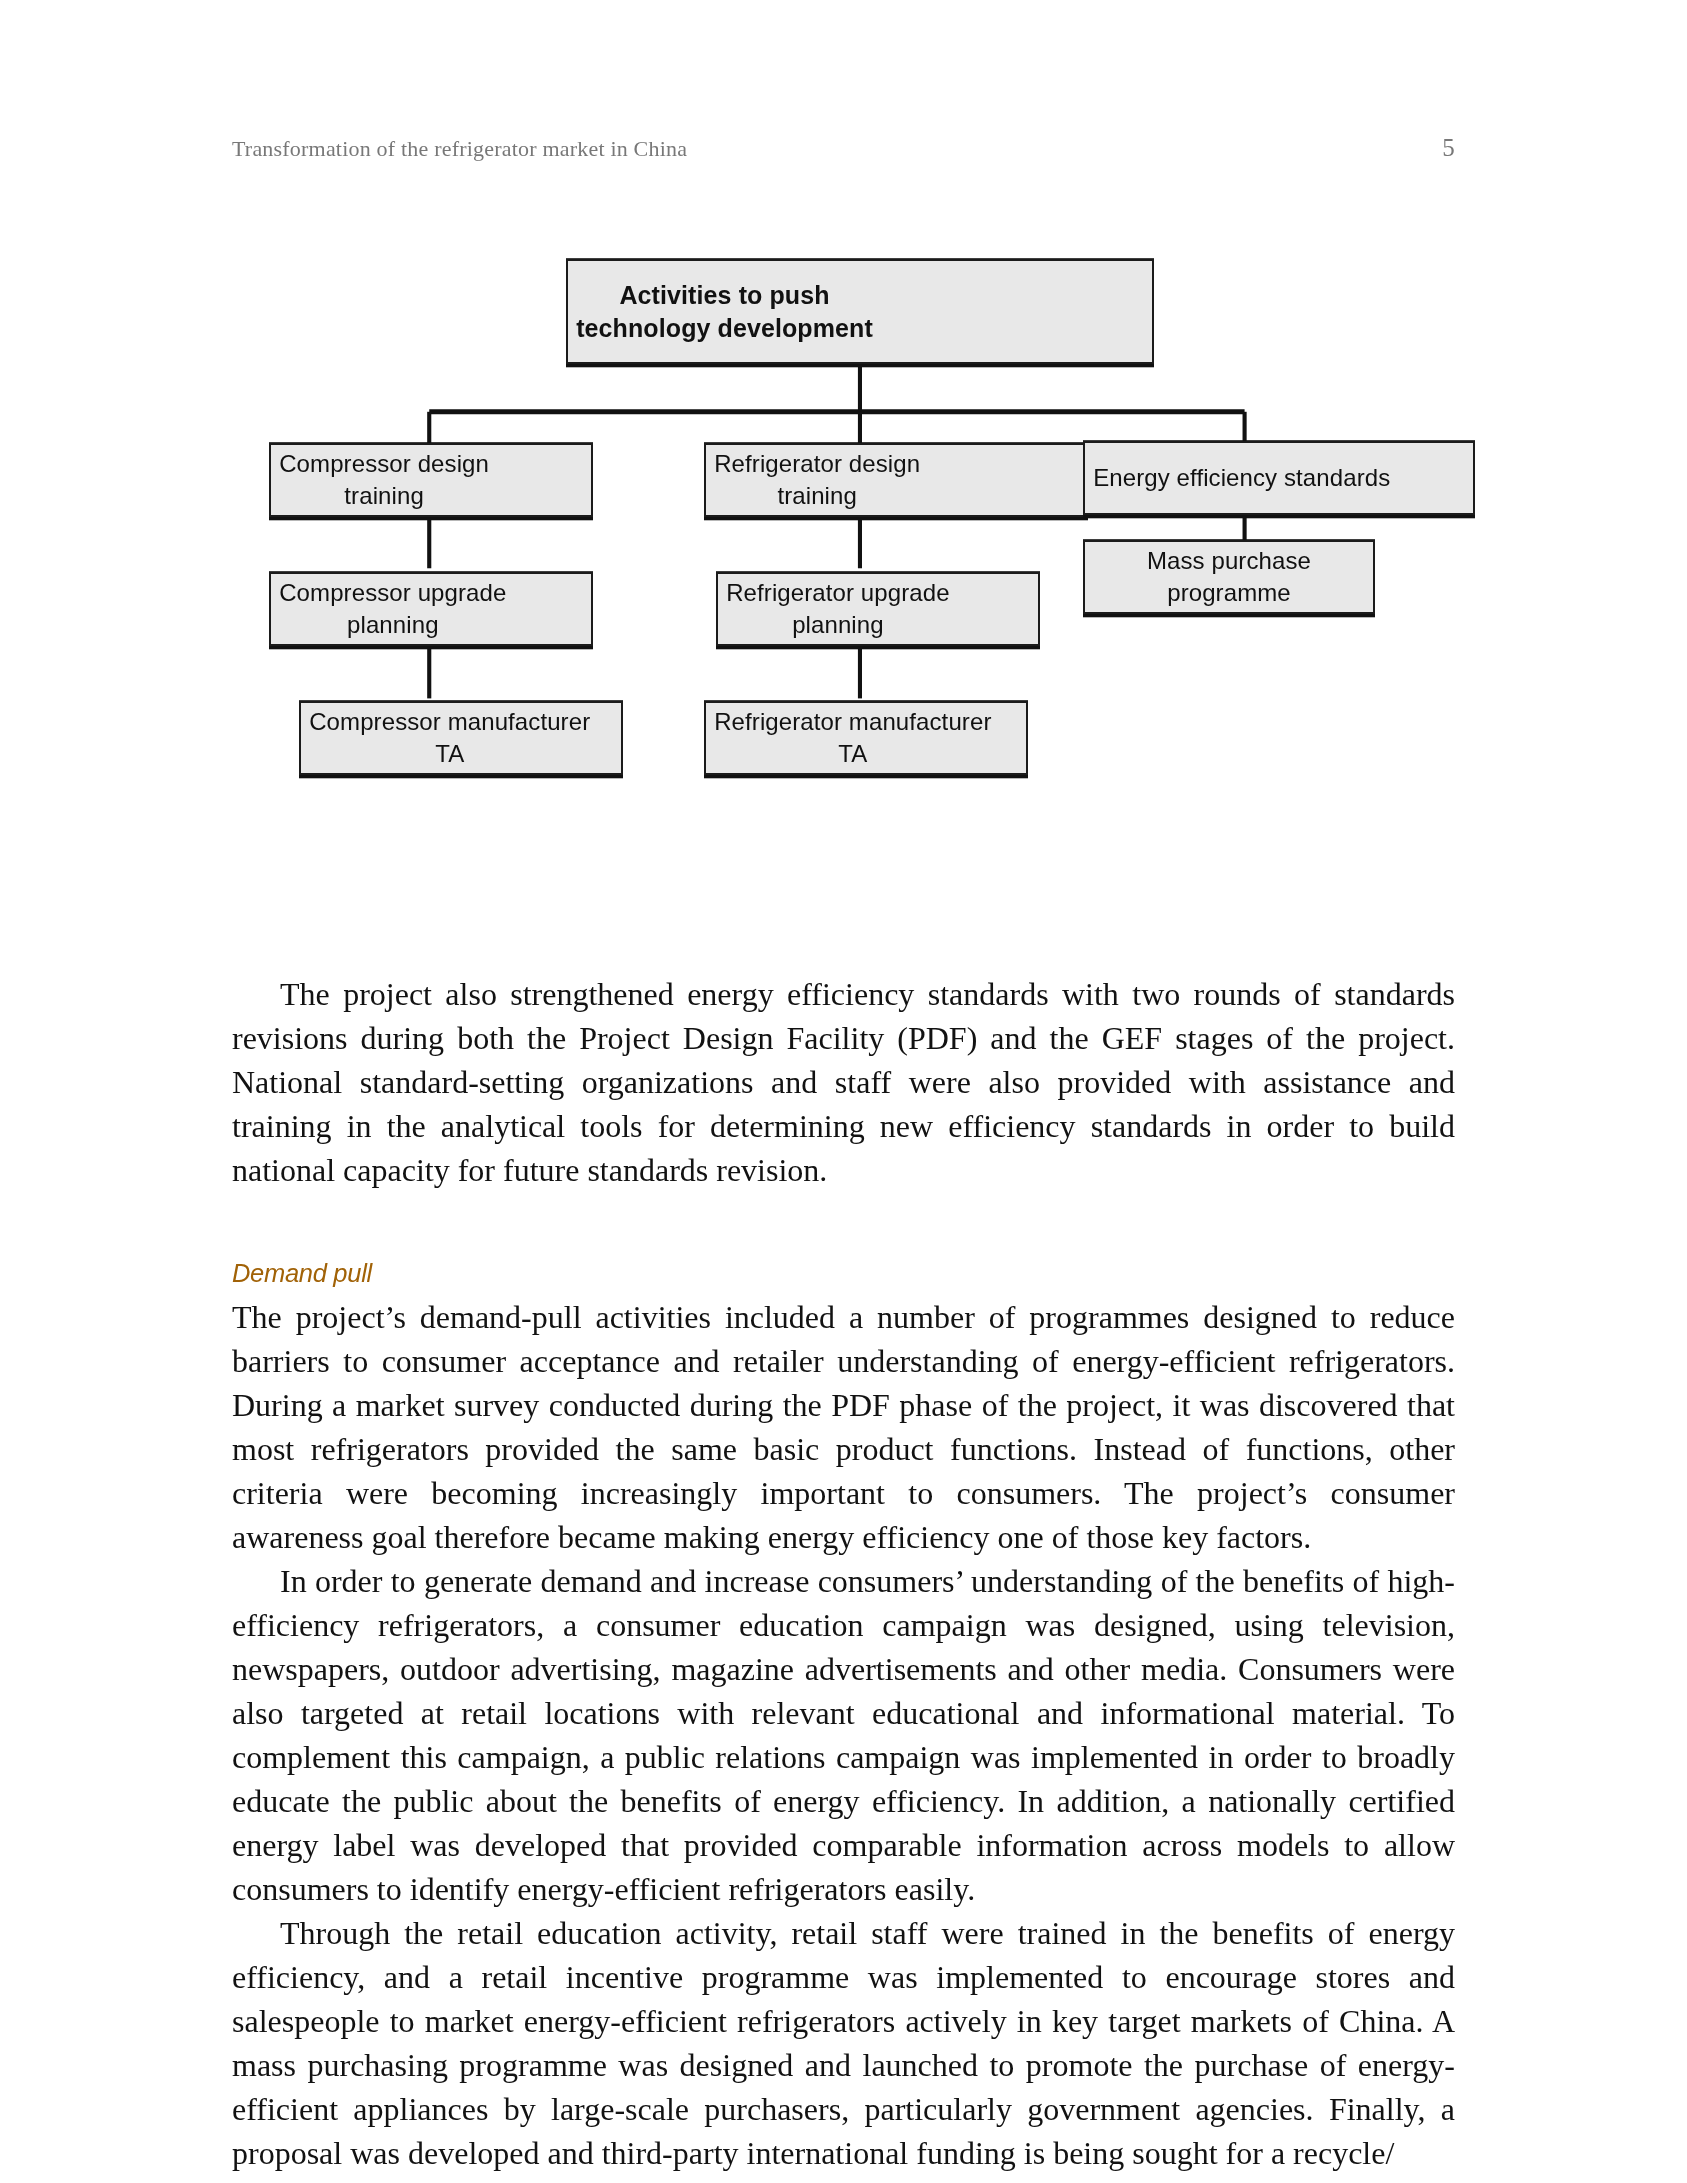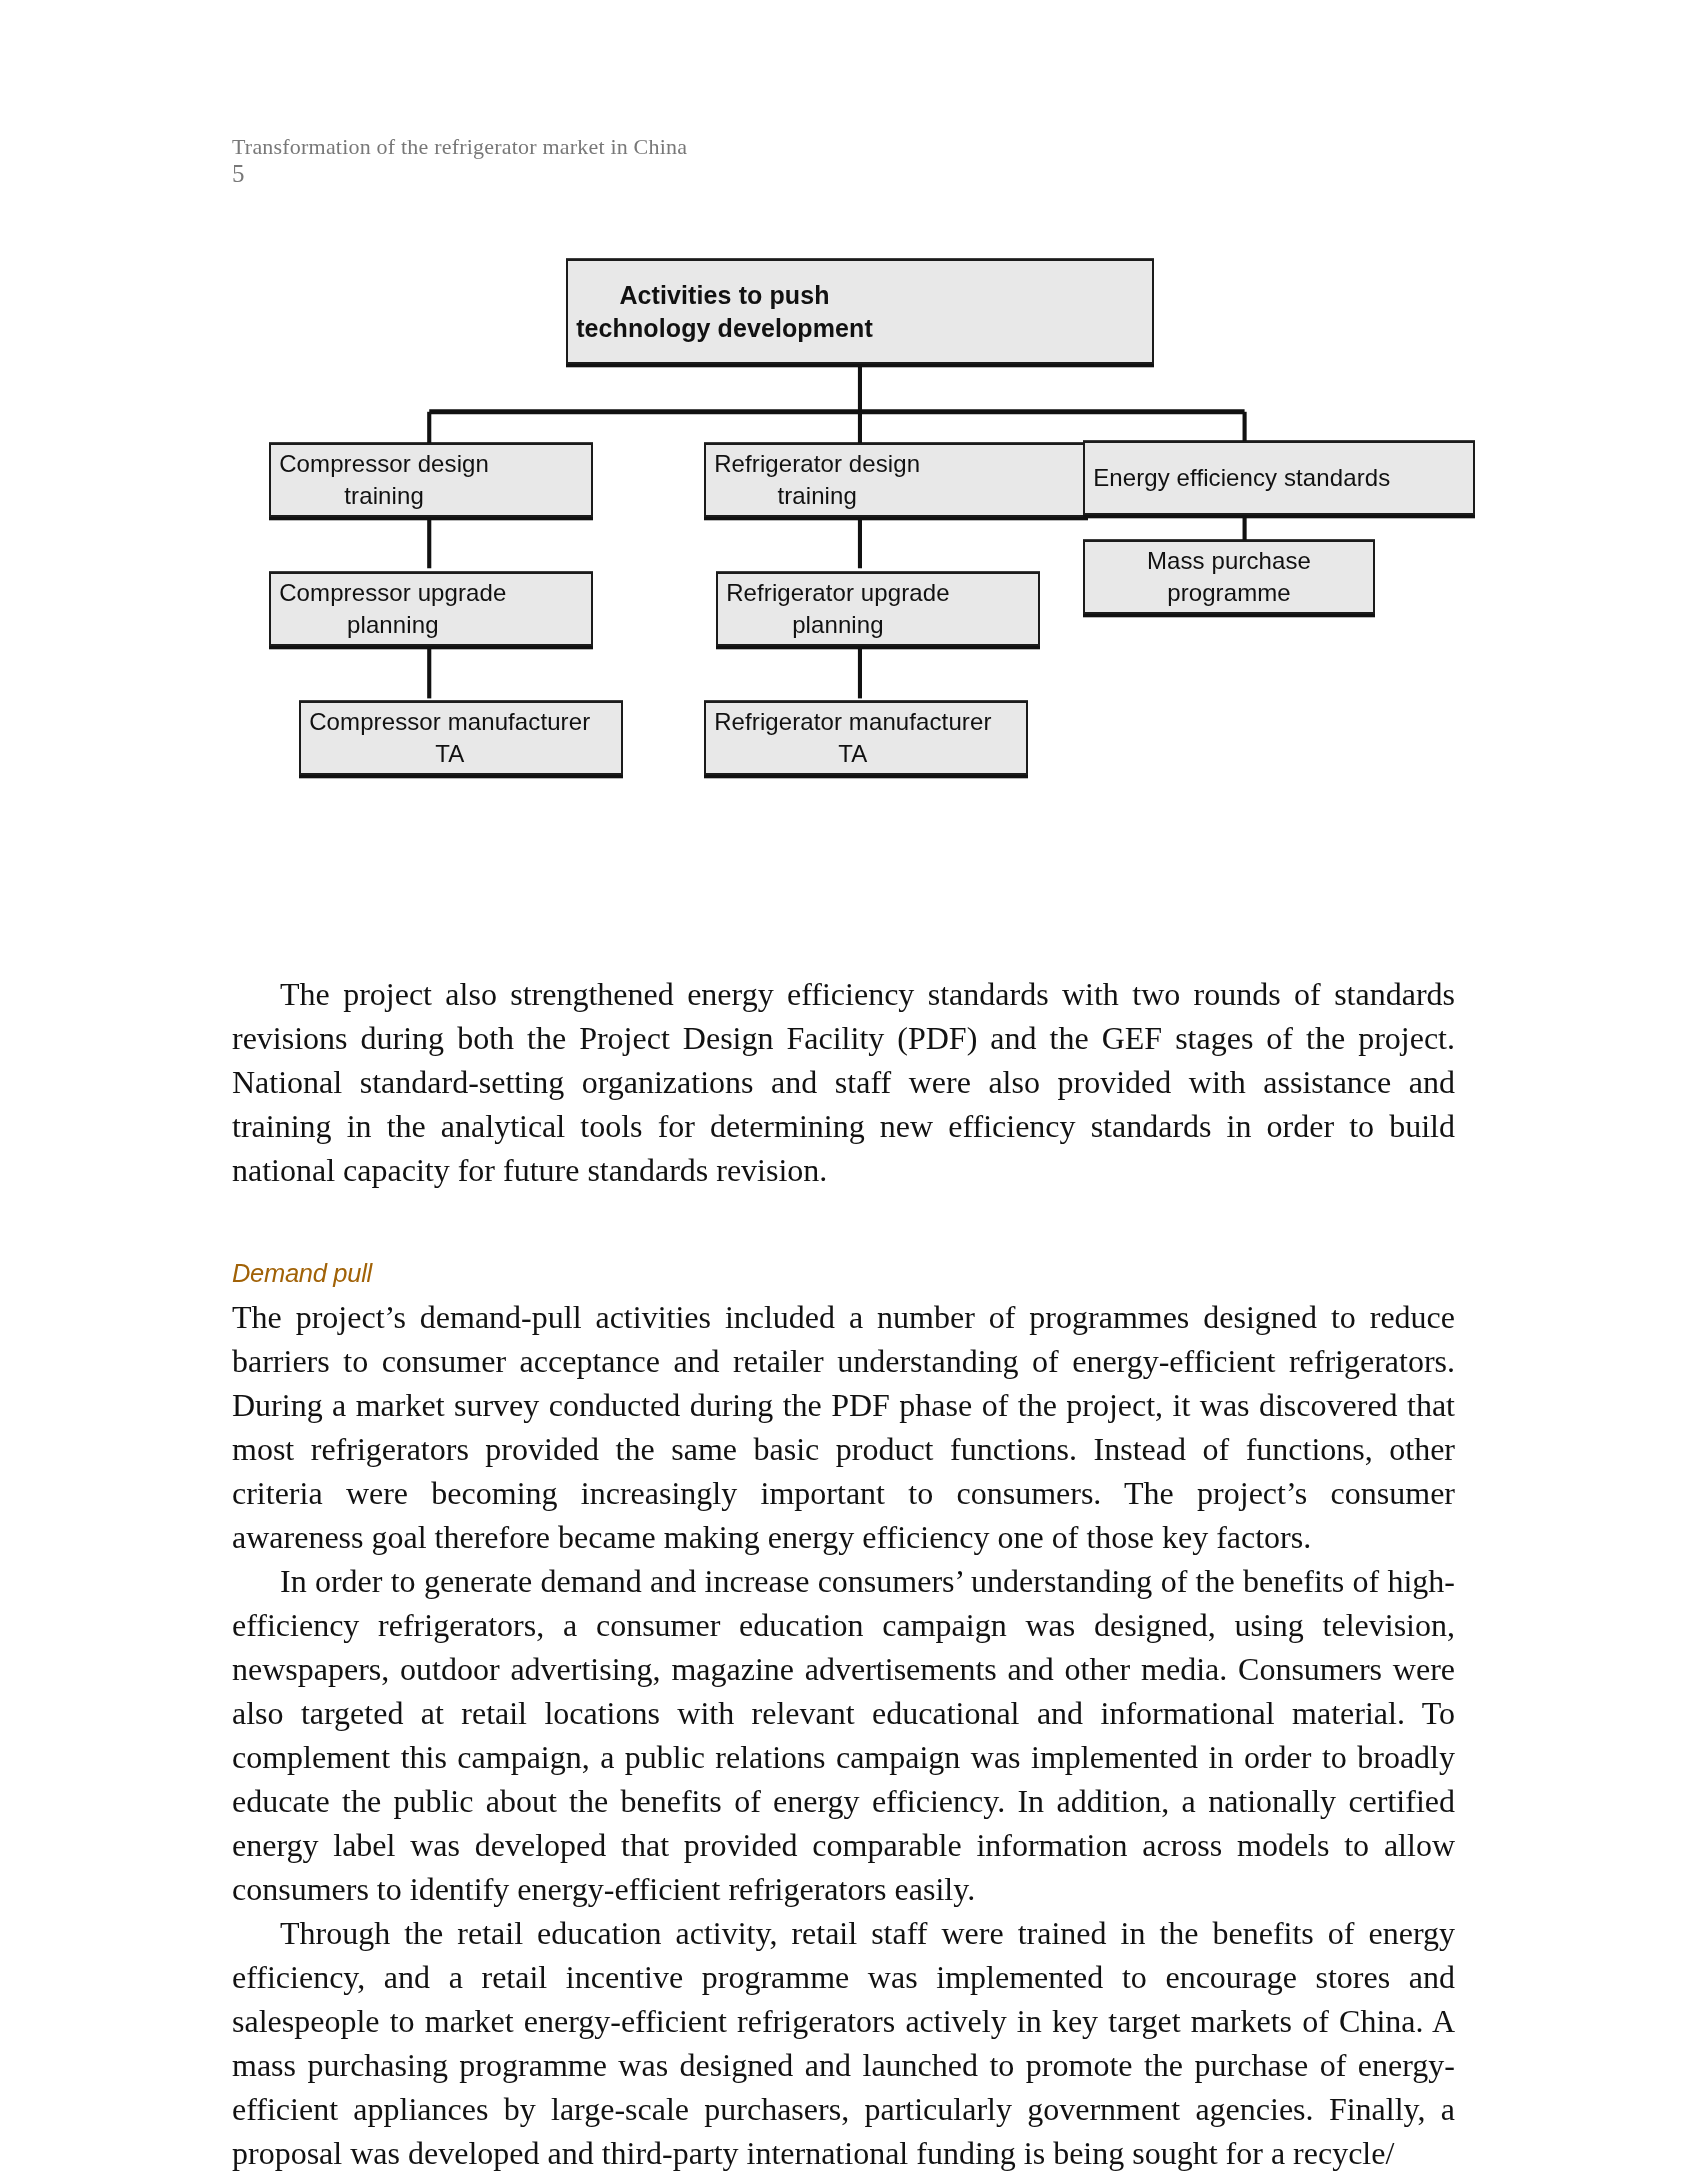--- a/index.html
+++ b/index.html
@@ -28,21 +28,20 @@
     left: 232px;
     top: 134px;
     width: 1223px;
     display: flex;
     justify-content: space-between;
     align-items: baseline;
     font-family: "Liberation Serif", serif;
     font-size: 22px;
     color: #787878;
     letter-spacing: 0.2px;
-    flex-direction: column;
   }
   .running-head .title-text {
     font-family: "Liberation Serif", serif;
   }
   .running-head .folio {
     font-family: "Liberation Serif", serif;
     font-size: 25px;
     color: #787878;
   }
 

